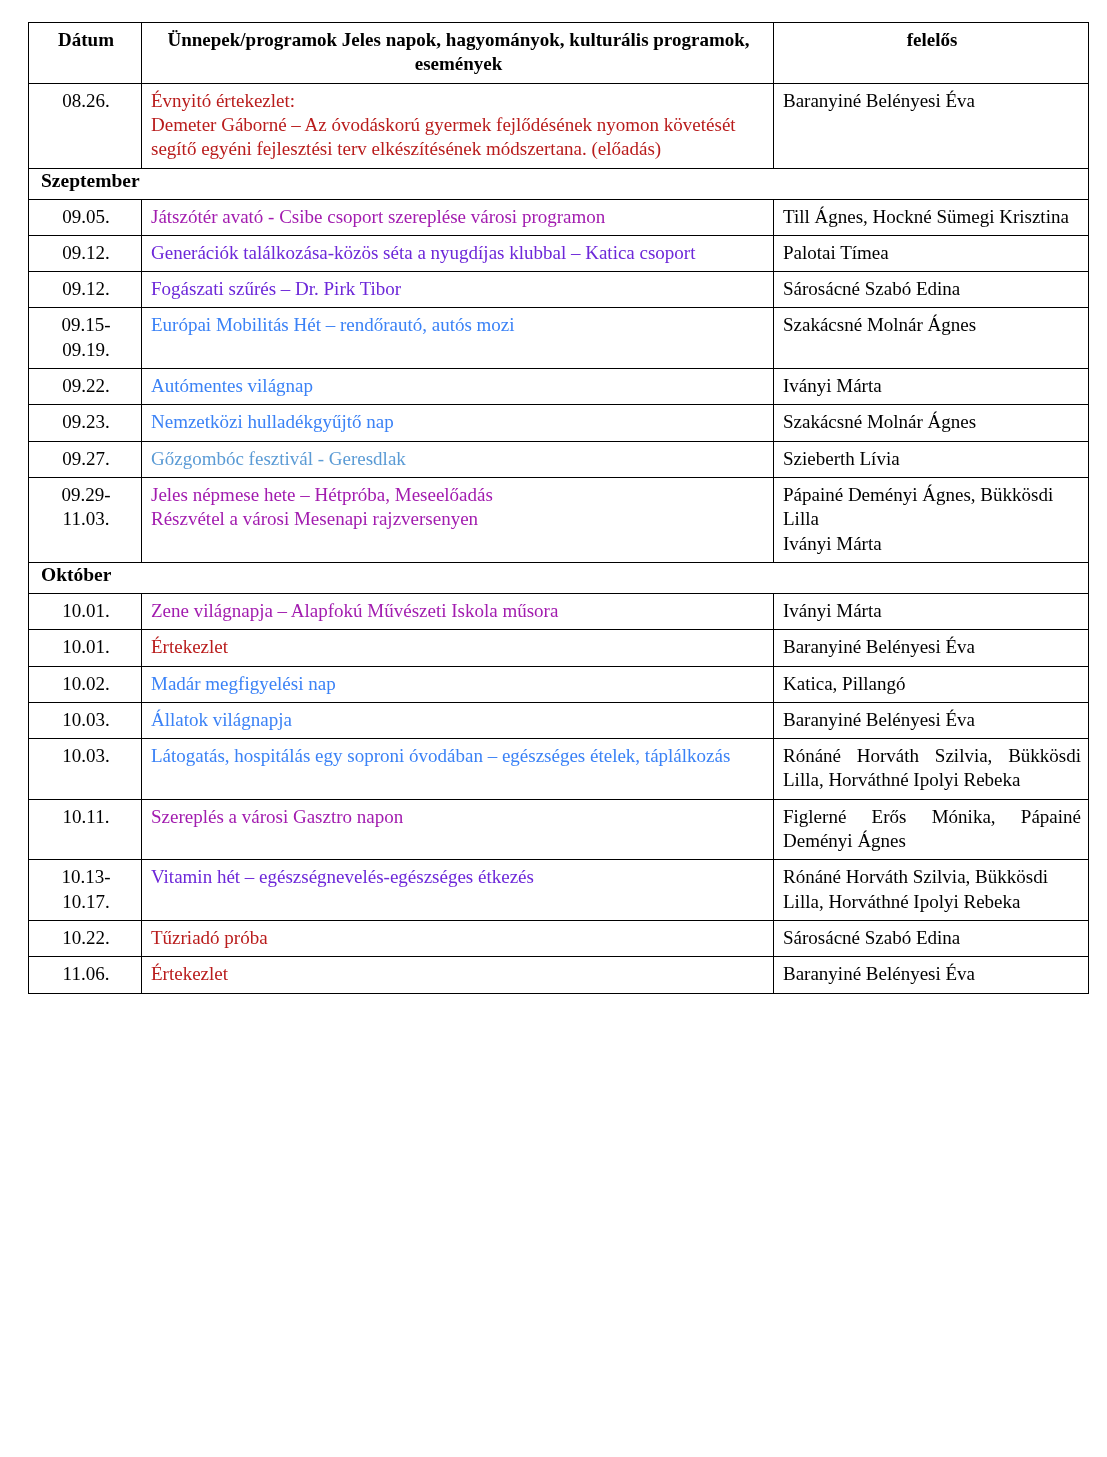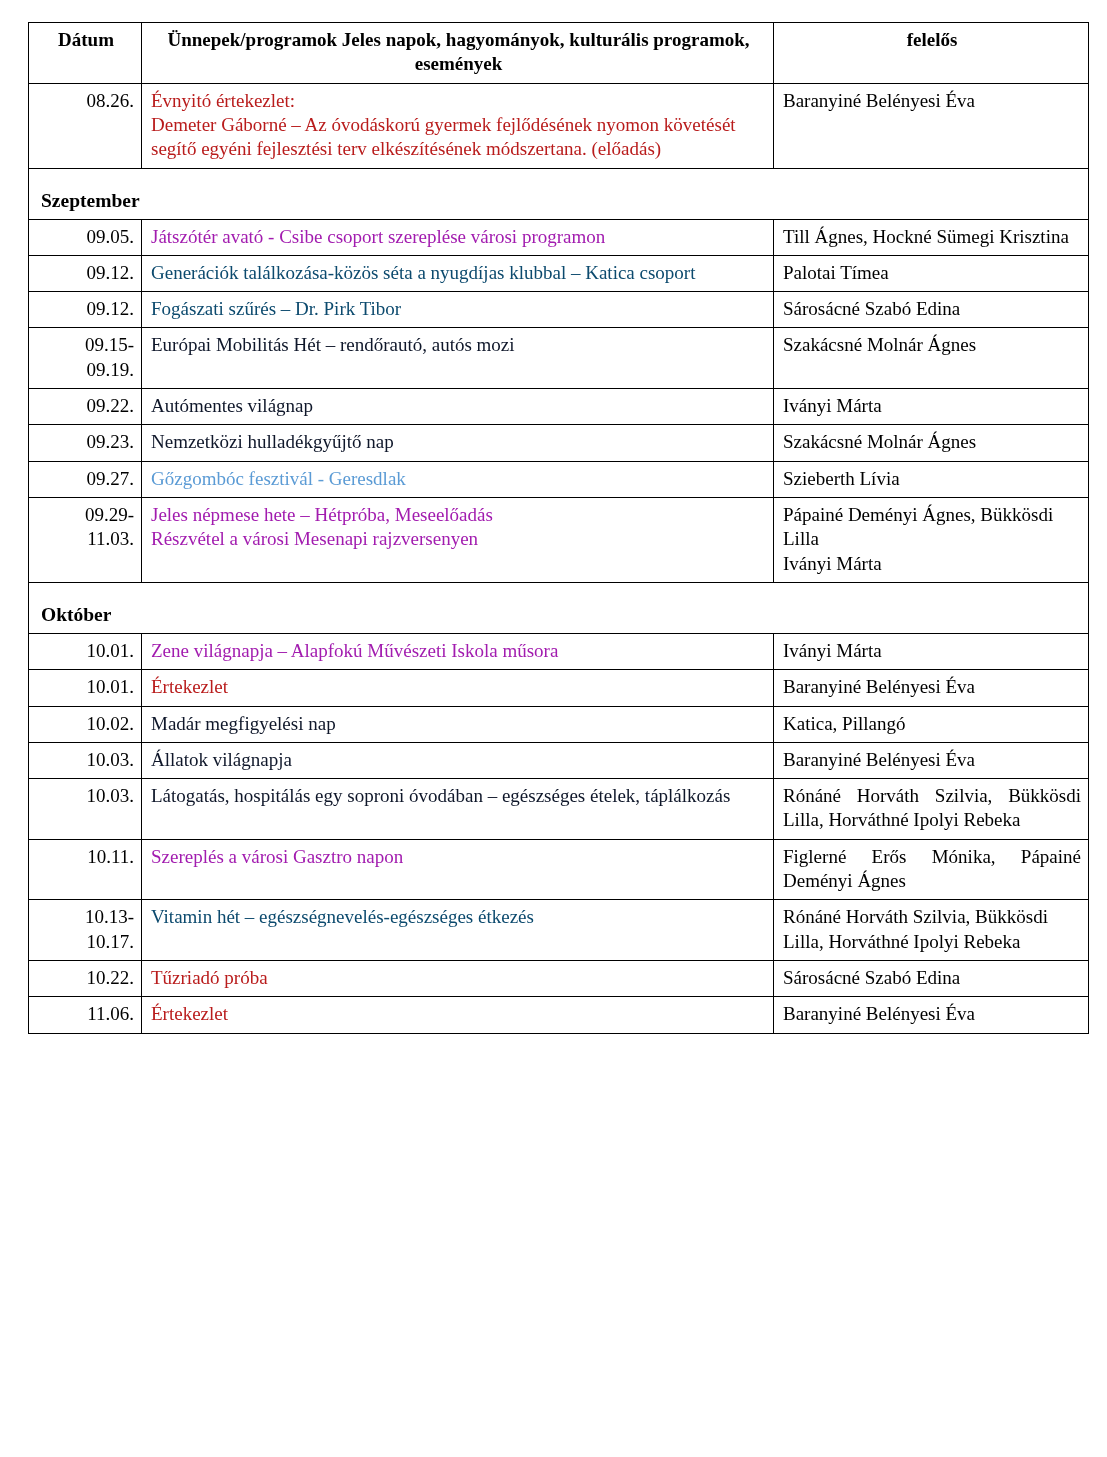--- a/index.html
+++ b/index.html
@@ -50,21 +50,21 @@
     vertical-align: middle;
     padding: 14px 8px 16px 8px;
     font-size: 19px;
     line-height: 1.3;
   }
   thead th.h-date { }
   thead th.h-prog { }
   thead th.h-resp { }
 
   td.date {
-    text-align: right;
+    text-align: center;
     vertical-align: middle;
     padding-left: 14px;
     white-space: pre-line;
     font-size: 19px;
     margin-top: 8px;
   }
   td.prog {
     vertical-align: top;
     white-space: pre-line;
   }
@@ -73,26 +73,26 @@
     white-space: pre-line;
     padding-left: 11px;
   }
   td.resp.justify {
     text-align: justify;
     text-align-last: left;
   }
   tr.month td {
     font-weight: bold;
     font-size: 19.5px;
-    padding: 20px 7px 5px 12px;
+    padding: 0 7px 5px 12px;
     vertical-align: middle;
   }
   .color-red { color: #a21caf; }
-  .color-orange { color: #0c4a6e; }
-  .color-green { color: #0f172a; }
+  .color-orange { color: #6d28d9; }
+  .color-green { color: #3b82f6; }
   .color-blue { color: #5b9bd5; }
   .color-black { color: #b91c1c; }
 </style>
 </head>
 <body>
 
 <div class="page">
 
 
   <table class="schedule">

